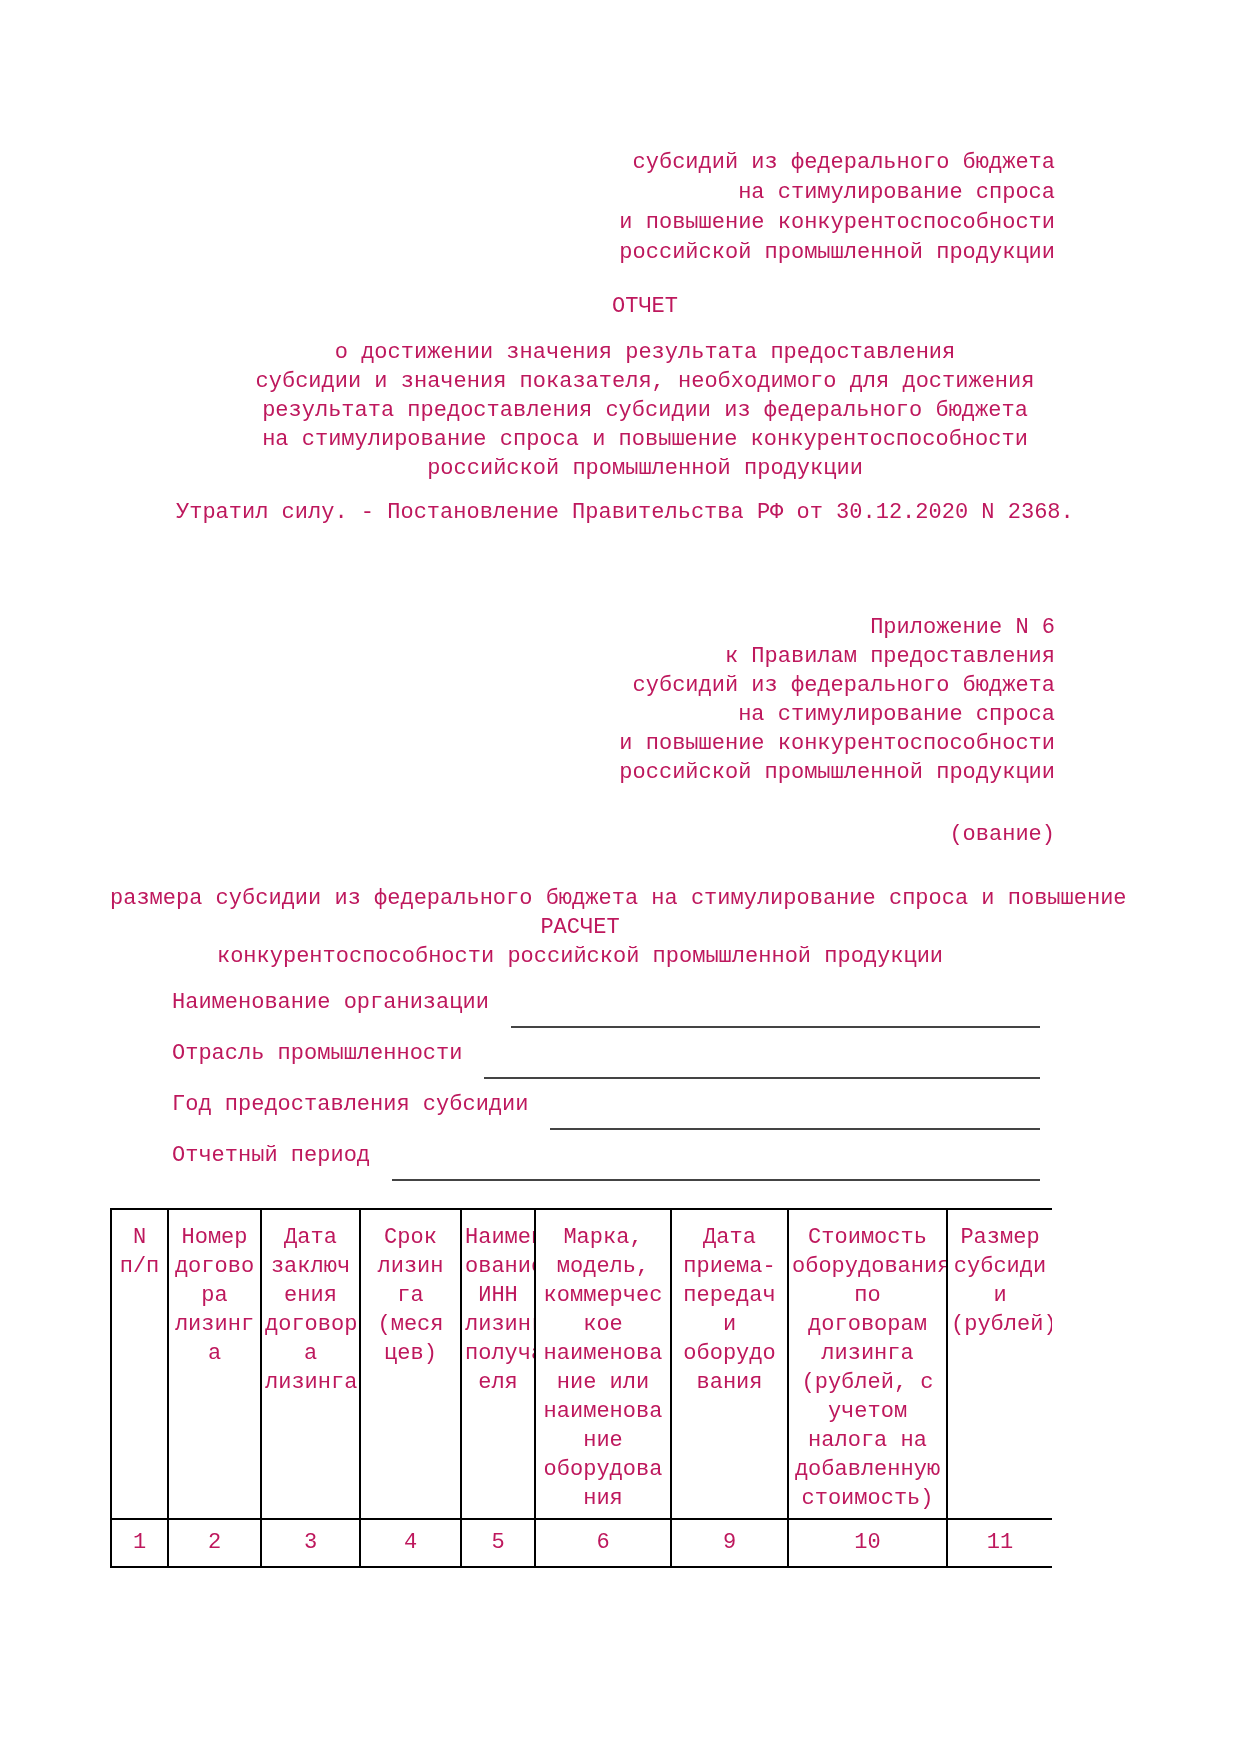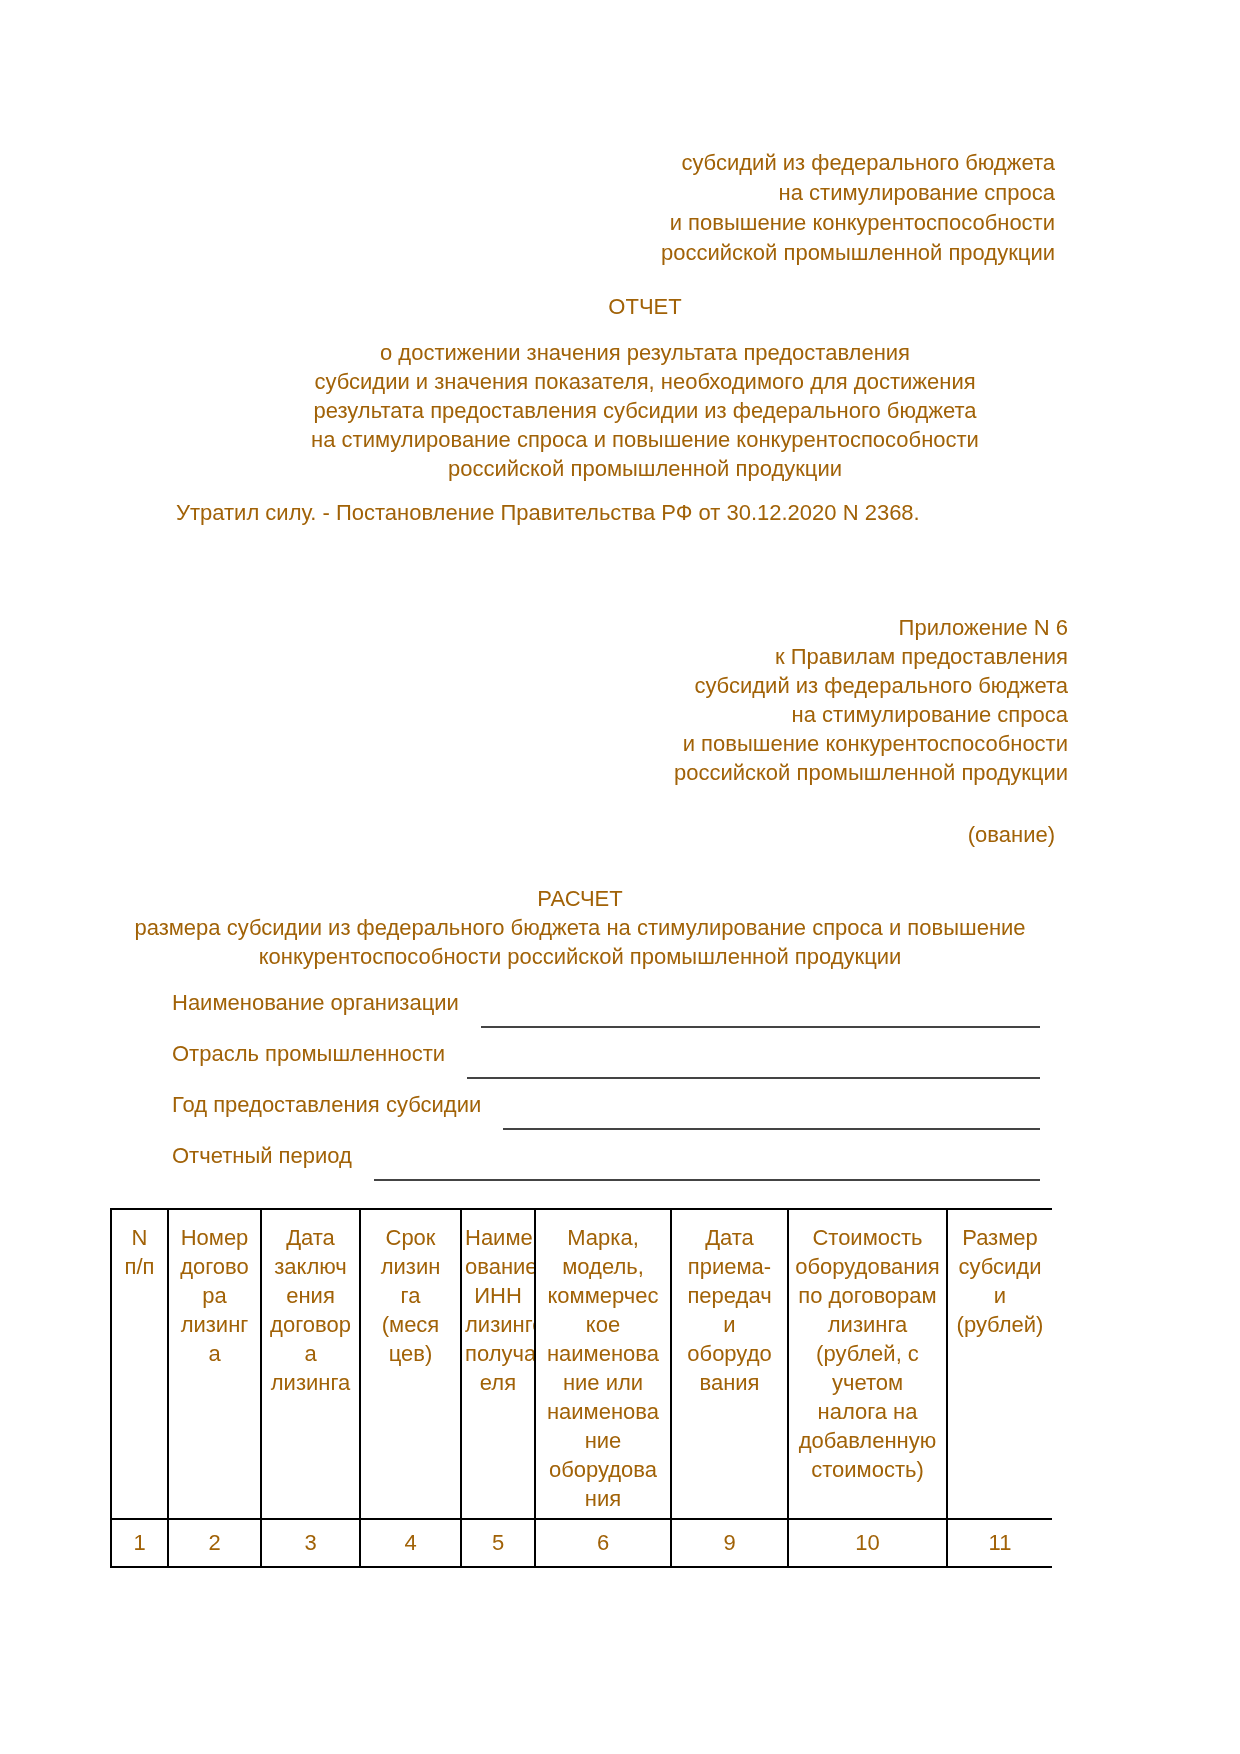--- a/index.html
+++ b/index.html
@@ -1,23 +1,23 @@
 <!DOCTYPE html>
 <html><head>
 <meta charset="utf-8">
 <style>
   html, body { margin: 0; padding: 0; }
   .page {
     position: relative;
     width: 1240px;
     height: 1754px;
     background: #ffffff;
-    font-family: Liberation Sans, sans-serif;
+    font-family: Liberation Mono, monospace;
     font-size: 22px;
-    color: #a16207;
+    color: #be185d;
     overflow: hidden;
   }
   .line { white-space: nowrap; }
 
   .top-right-block {
     position: absolute;
     top: 148px;
     right: 185px;
     text-align: right;
     line-height: 30px;
@@ -35,21 +35,21 @@
   .revoked-note {
     position: absolute;
     top: 498px;
     left: 176px;
     line-height: 30px;
   }
 
   .annex-block {
     position: absolute;
     top: 613px;
-    right: 172px;
+    right: 185px;
     text-align: right;
     line-height: 29px;
   }
   .form-mark {
     position: absolute;
     top: 820px;
     right: 185px;
     line-height: 29px;
   }
 
@@ -148,22 +148,22 @@
     <div class="line">к Правилам предоставления</div>
     <div class="line">субсидий из федерального бюджета</div>
     <div class="line">на стимулирование спроса</div>
     <div class="line">и повышение конкурентоспособности</div>
     <div class="line">российской промышленной продукции</div>
   </div>
 
   <div class="form-mark">(ование)</div>
 
   <div class="calc-block">
+    <div class="line">размера субсидии из федерального бюджета на стимулирование спроса и повышение</div>
     <div class="line">РАСЧЕТ</div>
-    <div class="line">размера субсидии из федерального бюджета на стимулирование спроса и повышение</div>
     <div class="line">конкурентоспособности российской промышленной продукции</div>
   </div>
 
   <div class="fields">
     <div class="field-row">
       <span class="field-label">Наименование организации</span>
       <div class="field-fill"></div>
     </div>
     <div class="field-row">
       <span class="field-label">Отрасль промышленности</span>

